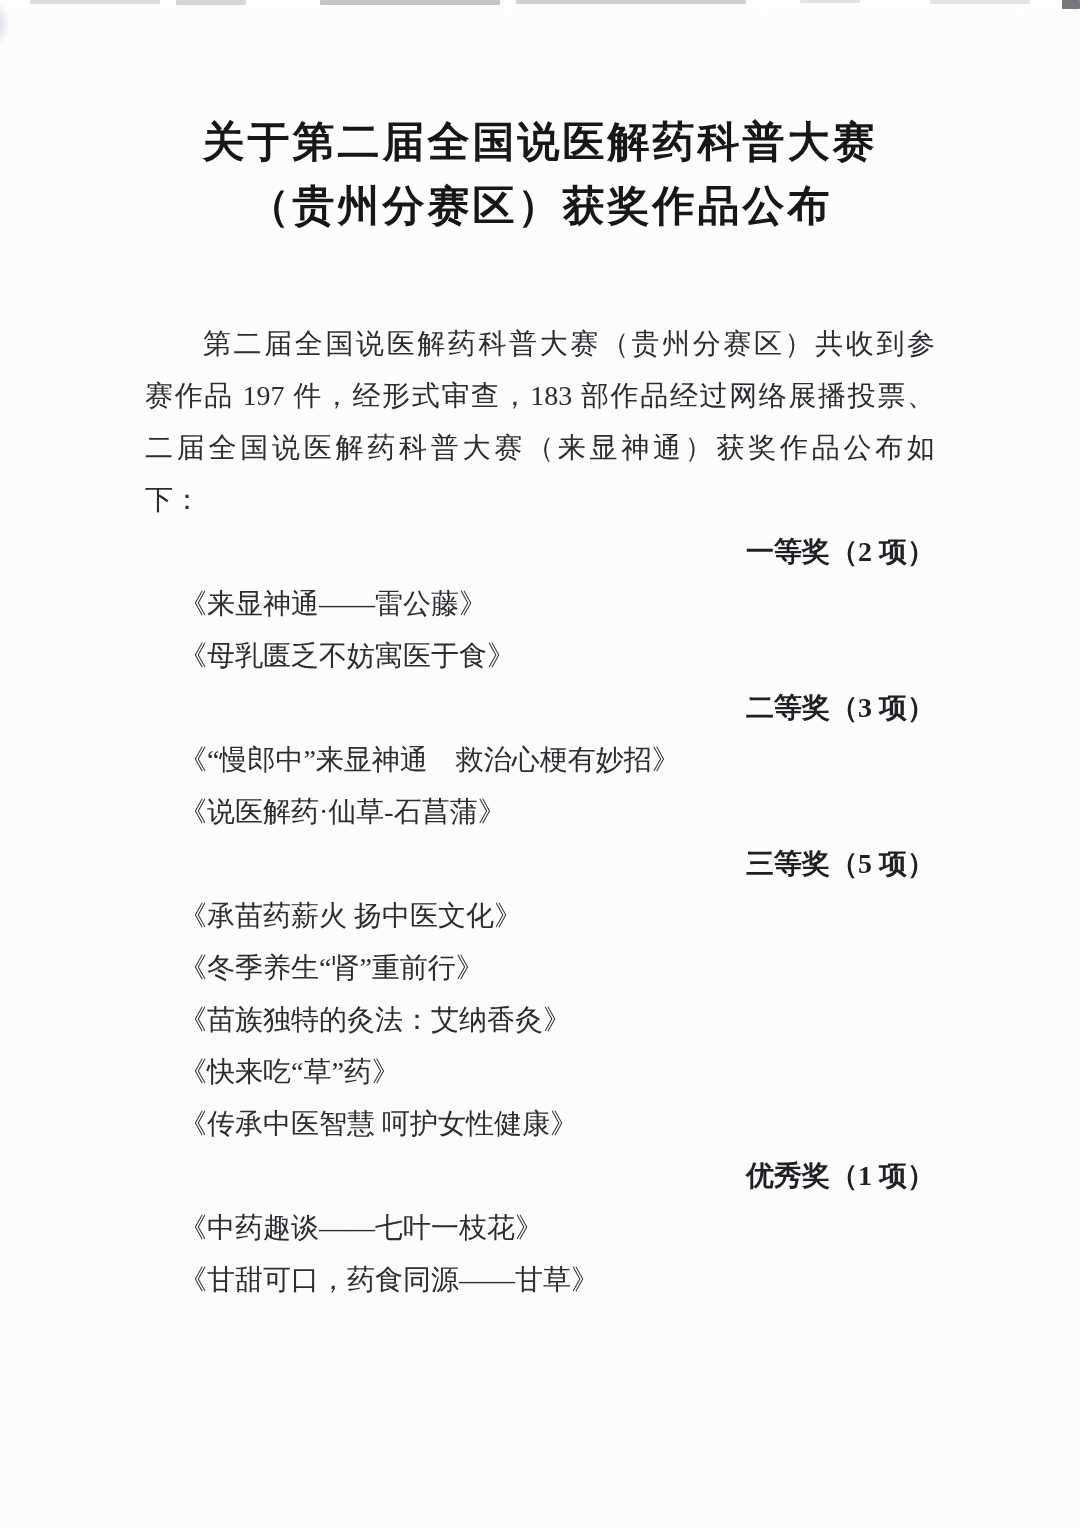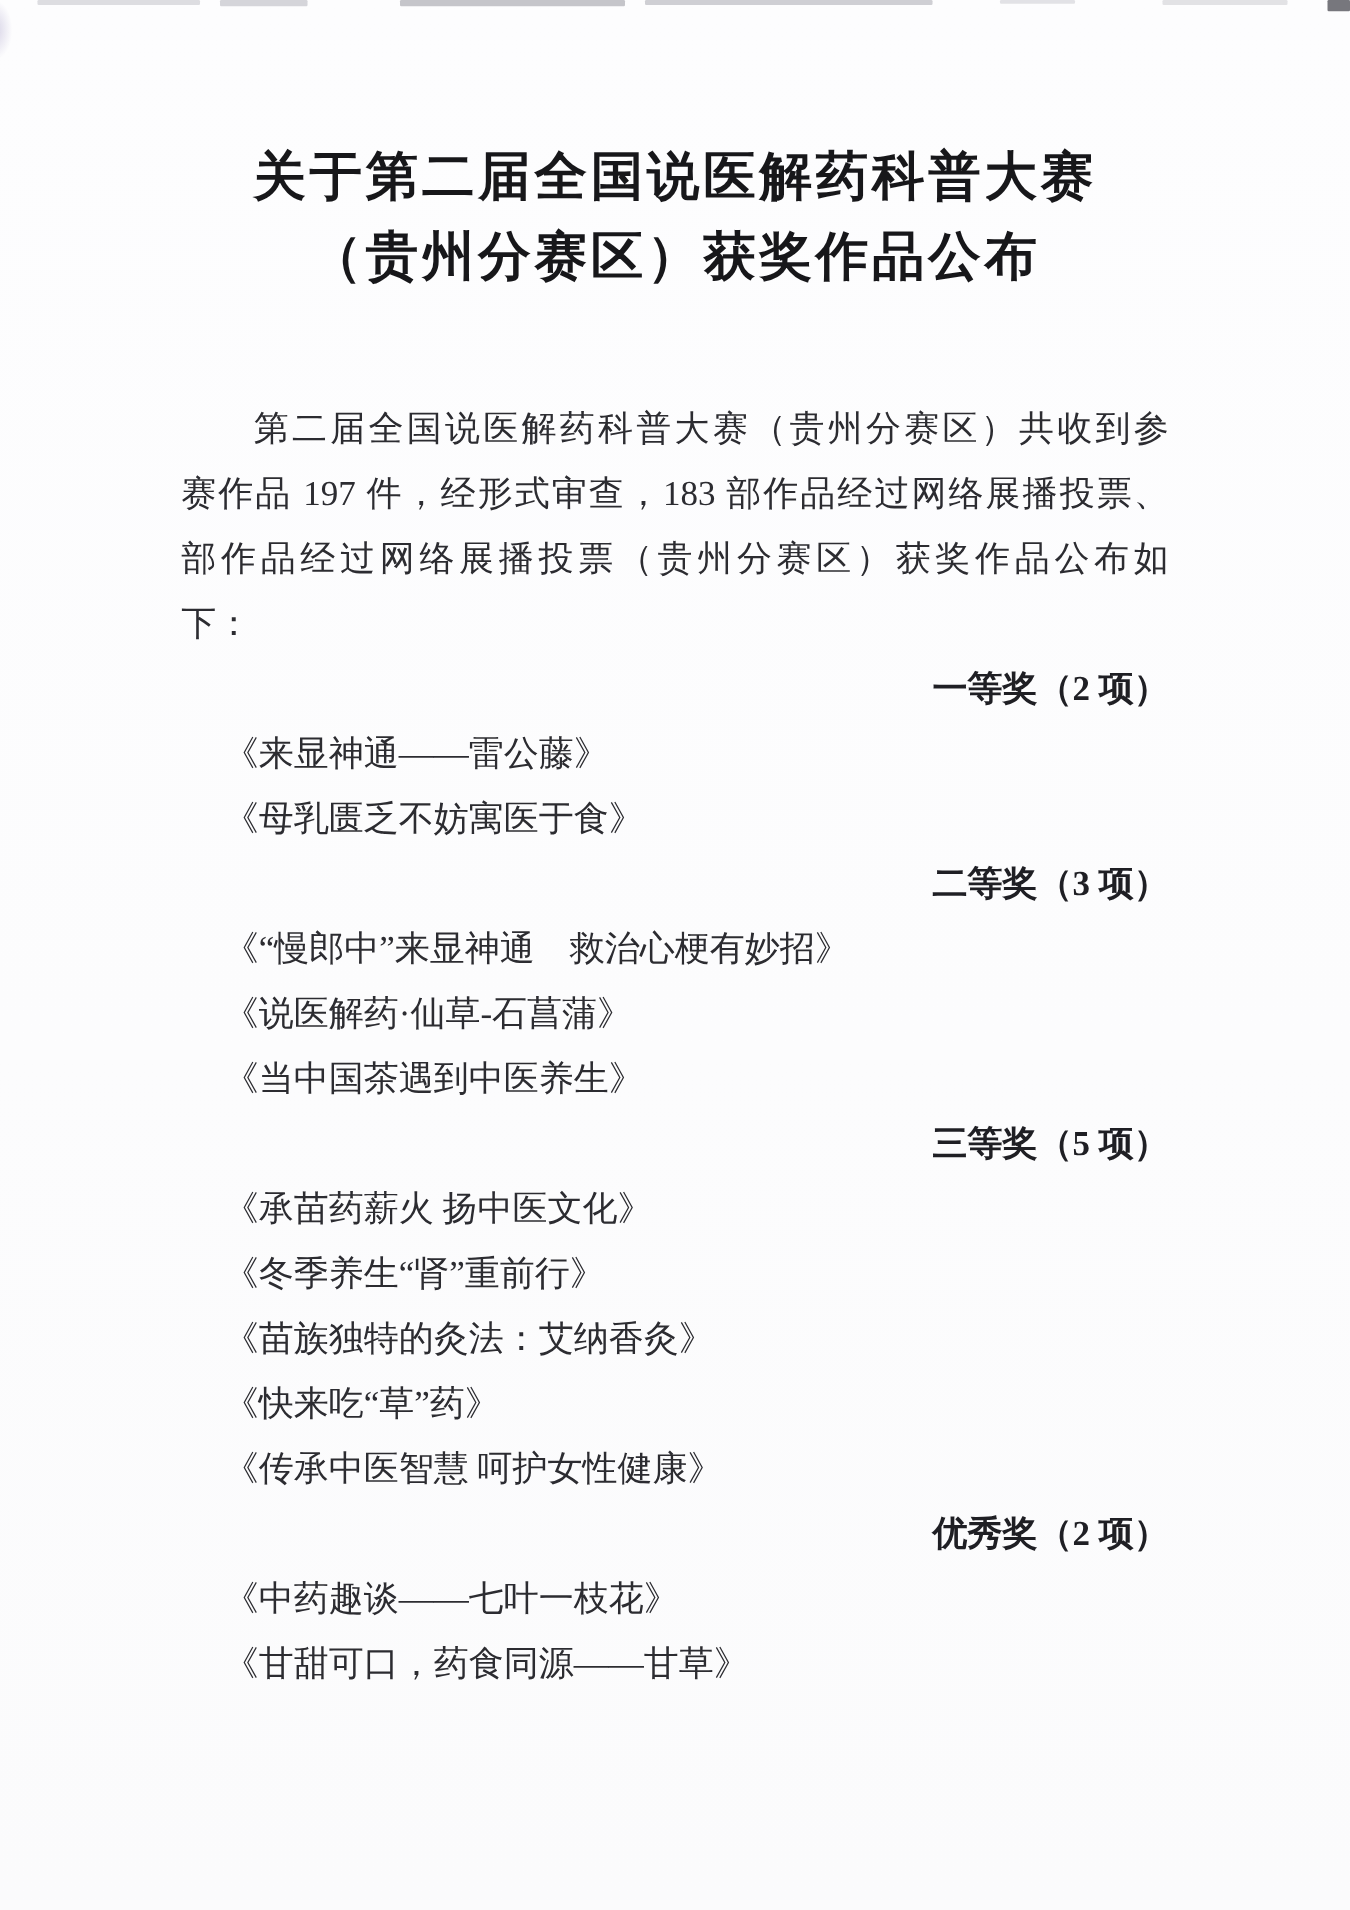--- a/index.html
+++ b/index.html
@@ -88,38 +88,37 @@
   </div>
 
   <h1 class="title">
     <span class="tline">关于第二届全国说医解药科普大赛</span>
     <span class="tline">（贵州分赛区）获奖作品公布</span>
   </h1>
 
   <div class="bodytext">
     <p class="j indent">第二届全国说医解药科普大赛（贵州分赛区）共收到参</p>
     <p class="j">赛作品 197 件，经形式审查，183 部作品经过网络展播投票、</p>
-    <p class="j">部作品经过网络展播投票（贵州分赛区）获奖作品公布如</p>
+    <p class="j">二届全国说医解药科普大赛（来显神通）获奖作品公布如</p>
     <p>下：</p>
 
     <p class="heading">一等奖（2 项）</p>
     <p class="item">《来显神通——雷公藤》</p>
     <p class="item">《母乳匮乏不妨寓医于食》</p>
 
     <p class="heading">二等奖（3 项）</p>
     <p class="item">《“慢郎中”来显神通　救治心梗有妙招》</p>
     <p class="item">《说医解药·仙草-石菖蒲》</p>
-    <p class="item">《当中国茶遇到中医养生》</p>
 
     <p class="heading">三等奖（5 项）</p>
     <p class="item">《承苗药薪火 扬中医文化》</p>
     <p class="item">《冬季养生“肾”重前行》</p>
     <p class="item">《苗族独特的灸法：艾纳香灸》</p>
     <p class="item">《快来吃“草”药》</p>
     <p class="item">《传承中医智慧 呵护女性健康》</p>
 
-    <p class="heading">优秀奖（2 项）</p>
+    <p class="heading">优秀奖（1 项）</p>
     <p class="item">《中药趣谈——七叶一枝花》</p>
     <p class="item">《甘甜可口，药食同源——甘草》</p>
   </div>
 
 
 </div>
 
 </body></html>

